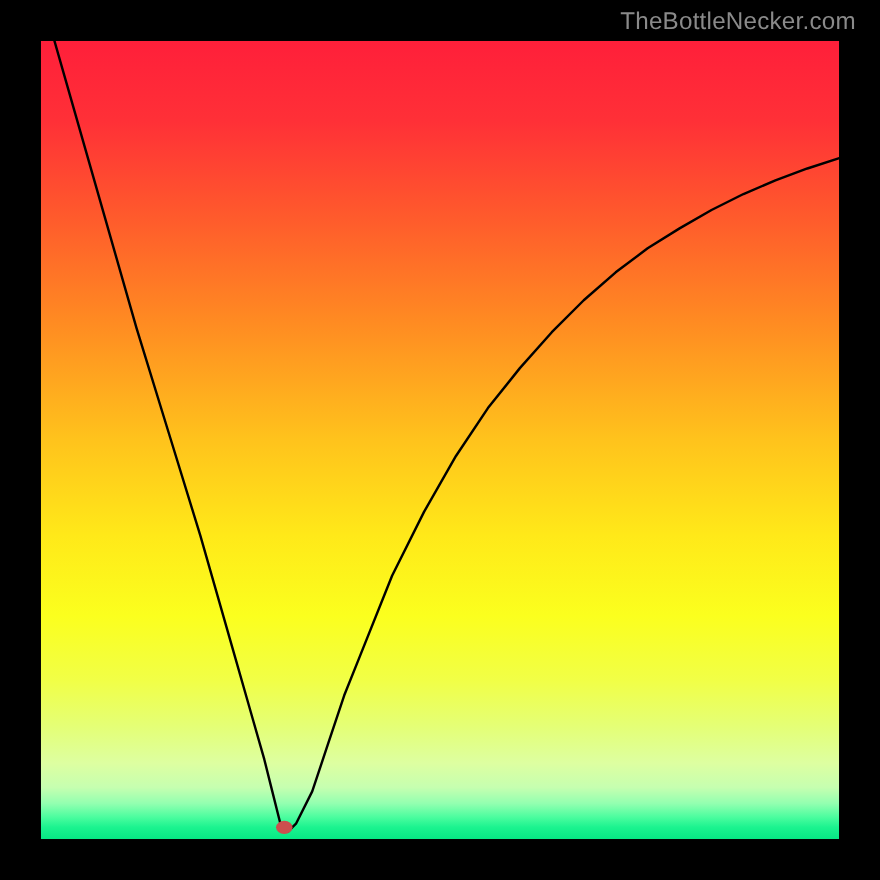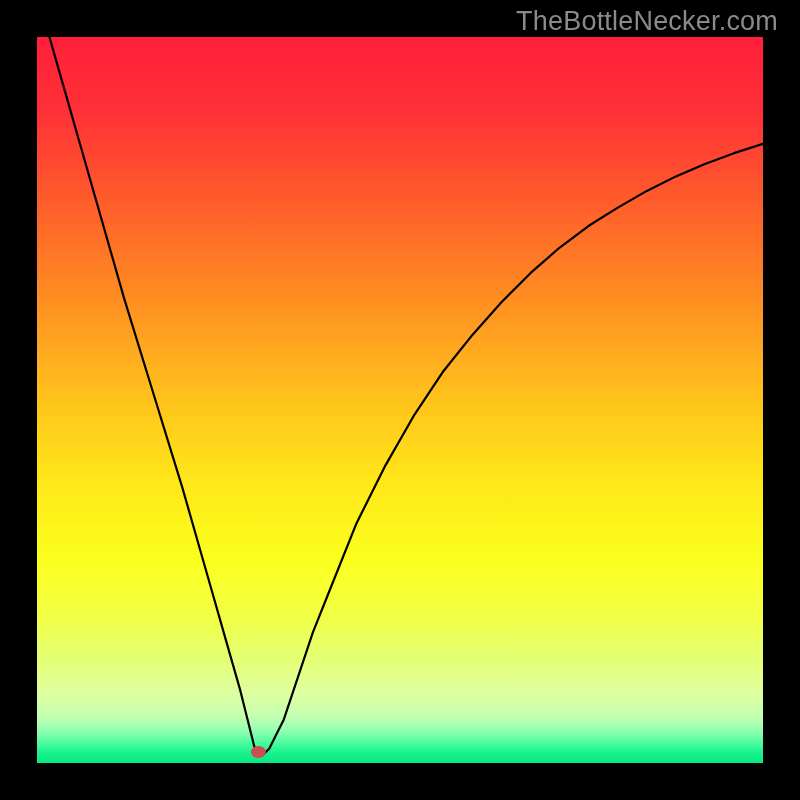--- a/index.html
+++ b/index.html
@@ -25,21 +25,21 @@
     top: 37px;
     width: 726px;
     height: 726px;
     overflow: hidden;
   }
   .watermark {
     position: absolute;
     top: 6px;
     right: 22px;
     color: #8a8a8a;
-    font-size: 27px;
+    font-size: 22px;
     font-weight: 500;
     letter-spacing: 0.2px;
     user-select: none;
   }
   svg { display: block; }
 </style>
 </head>
 <body>
 
 <div class="frame">

